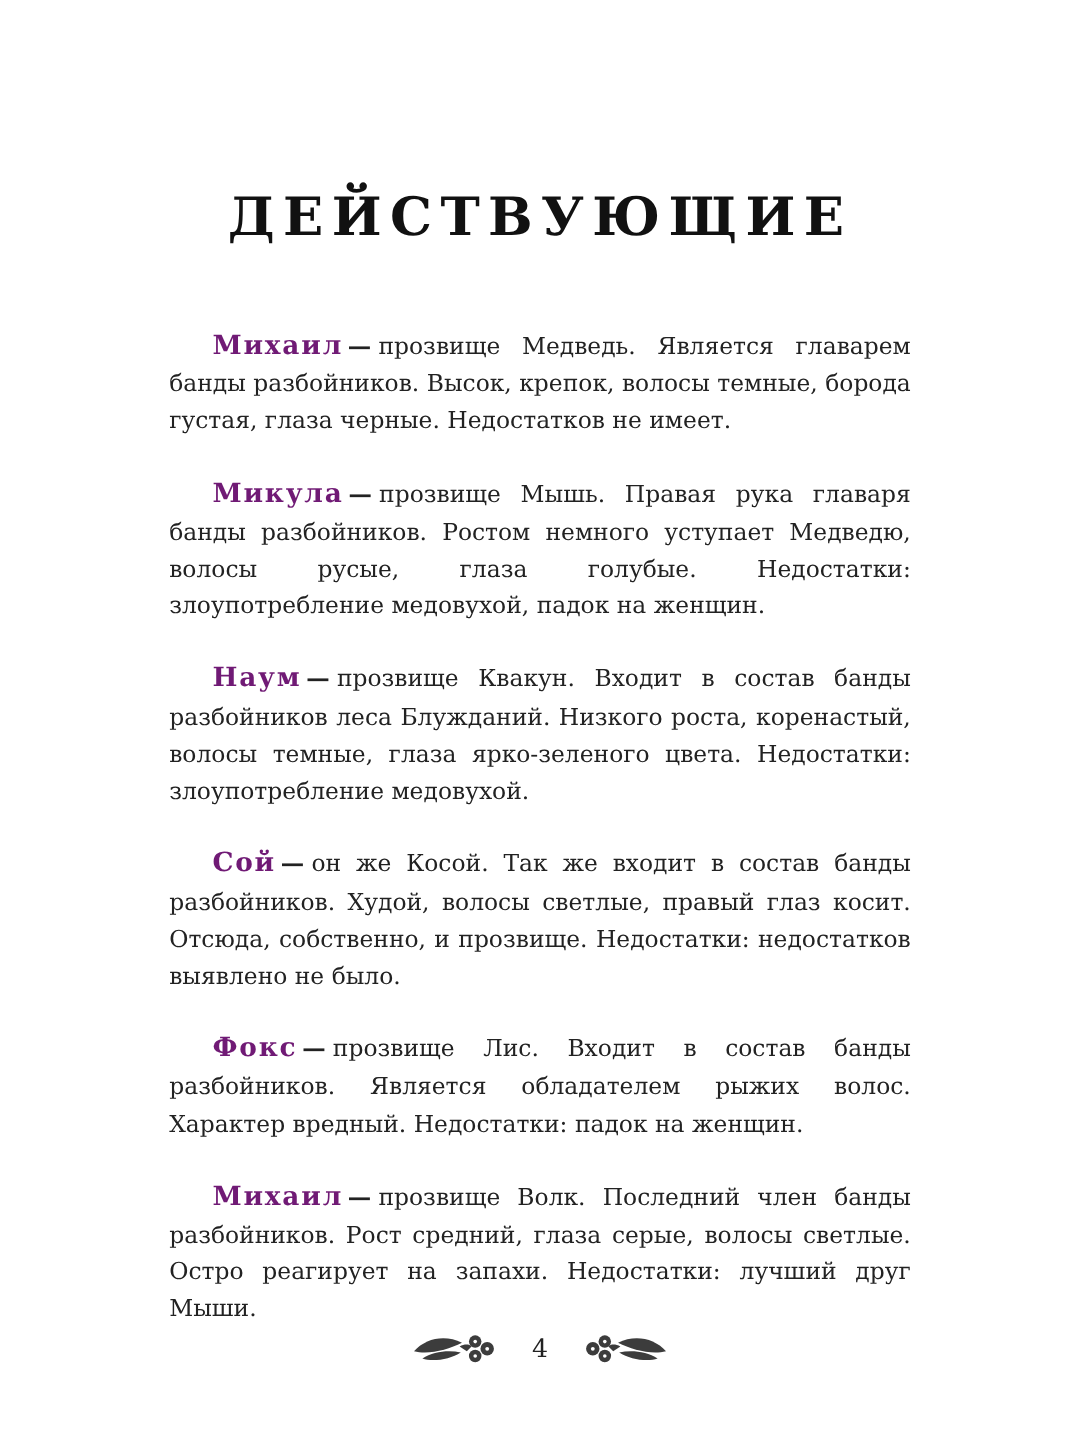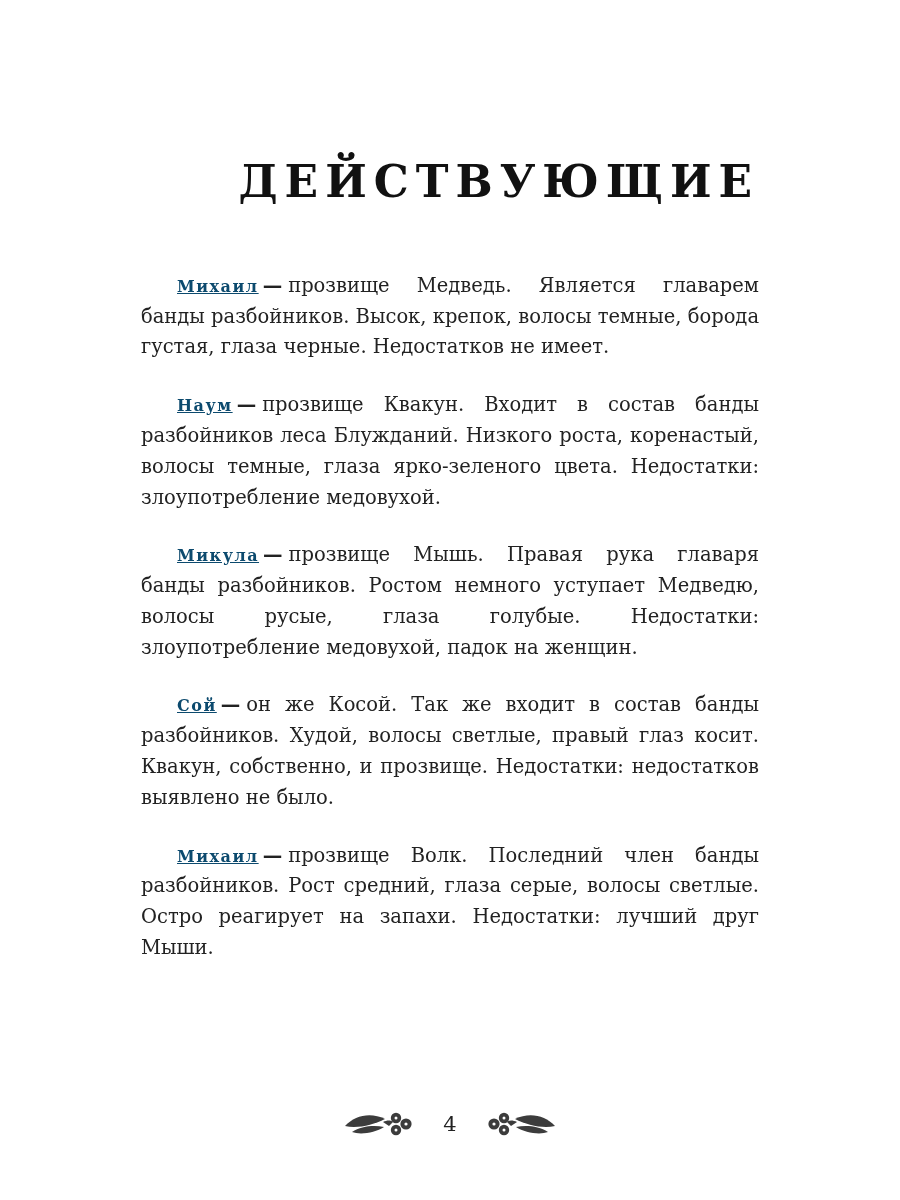--- a/index.html
+++ b/index.html
@@ -16,45 +16,44 @@
     font-family: "DejaVu Serif", "Liberation Serif", serif;
     color: #1e1e1e;
     overflow: hidden;
   }
   .content {
     width: 618px;
     margin: 0 auto;
     padding-top: 152px;
   }
   .title-block {
-    text-align: right;
+    text-align: center;
     margin-bottom: 58px;
   }
   .title-line {
     font-family: "DejaVu Serif", "Liberation Serif", serif;
     font-weight: bold;
     font-size: 44px;
     letter-spacing: 7px;
     line-height: 1.38;
     color: #111111;
   }
   .entry {
     margin: 0 0 27px 0;
     font-size: 19.5px;
     line-height: 1.58;
     text-align: justify;
     text-indent: 36px;
     color: #222222;
   }
   .char-name {
     font-weight: bold;
-    font-size: 16px;
+    font-size: 22px;
     letter-spacing: 1.5px;
-    color: #0c4a6e;
-    text-decoration: underline;
+    color: #701a75;
   }
   .dash {
     font-weight: bold;
     padding: 0 6px 0 4px;
   }
   .footer {
     position: absolute;
     left: 0;
     right: 0;
     bottom: 62px;
@@ -82,26 +81,27 @@
 <div class="page">
 
   <div class="content">
 
     <div class="title-block">
       <div class="title-line">ДЕЙСТВУЮЩИЕ</div>
     </div>
 
     <p class="entry"><span class="char-name">Михаил</span><span class="dash">—</span><span>прозвище Медведь. Является главарем банды разбойников. Высок, крепок, волосы темные, борода густая, глаза черные. Недостатков не имеет.</span></p>
 
+    <p class="entry"><span class="char-name">Микула</span><span class="dash">—</span><span>прозвище Мышь. Правая рука главаря банды разбойников. Ростом немного уступает Медведю, волосы русые, глаза голубые. Недостатки: злоупотребление медовухой, падок на женщин.</span></p>
+
     <p class="entry"><span class="char-name">Наум</span><span class="dash">—</span><span>прозвище Квакун. Входит в состав банды разбойников леса Блужданий. Низкого роста, коренастый, волосы темные, глаза ярко-зеленого цвета. Недостатки: злоупотребление медовухой.</span></p>
 
-    <p class="entry"><span class="char-name">Микула</span><span class="dash">—</span><span>прозвище Мышь. Правая рука главаря банды разбойников. Ростом немного уступает Медведю, волосы русые, глаза голубые. Недостатки: злоупотребление медовухой, падок на женщин.</span></p>
+    <p class="entry"><span class="char-name">Сой</span><span class="dash">—</span><span>он же Косой. Так же входит в состав банды разбойников. Худой, волосы светлые, правый глаз косит. Отсюда, собственно, и прозвище. Недостатки: недостатков выявлено не было.</span></p>
 
-    <p class="entry"><span class="char-name">Сой</span><span class="dash">—</span><span>он же Косой. Так же входит в состав банды разбойников. Худой, волосы светлые, правый глаз косит. Квакун, собственно, и прозвище. Недостатки: недостатков выявлено не было.</span></p>
-
+    <p class="entry"><span class="char-name">Фокс</span><span class="dash">—</span><span>прозвище Лис. Входит в состав банды разбойников. Является обладателем рыжих волос. Характер вредный. Недостатки: падок на женщин.</span></p>
 
     <p class="entry"><span class="char-name">Михаил</span><span class="dash">—</span><span>прозвище Волк. Последний член банды разбойников. Рост средний, глаза серые, волосы светлые. Остро реагирует на запахи. Недостатки: лучший друг Мыши.</span></p>
 
   </div>
 
   <div class="footer">
     <svg class="ornament" viewBox="0 0 72 28" xmlns="http://www.w3.org/2000/svg">
       <g fill="#3c3c3c">
         <path d="M2 16 C 12 5, 28 2, 42 9 C 30 15, 14 19, 2 16 Z"></path>
         <path d="M9 22 C 18 16, 31 15, 41 17 C 32 23, 17 25, 9 22 Z"></path>

